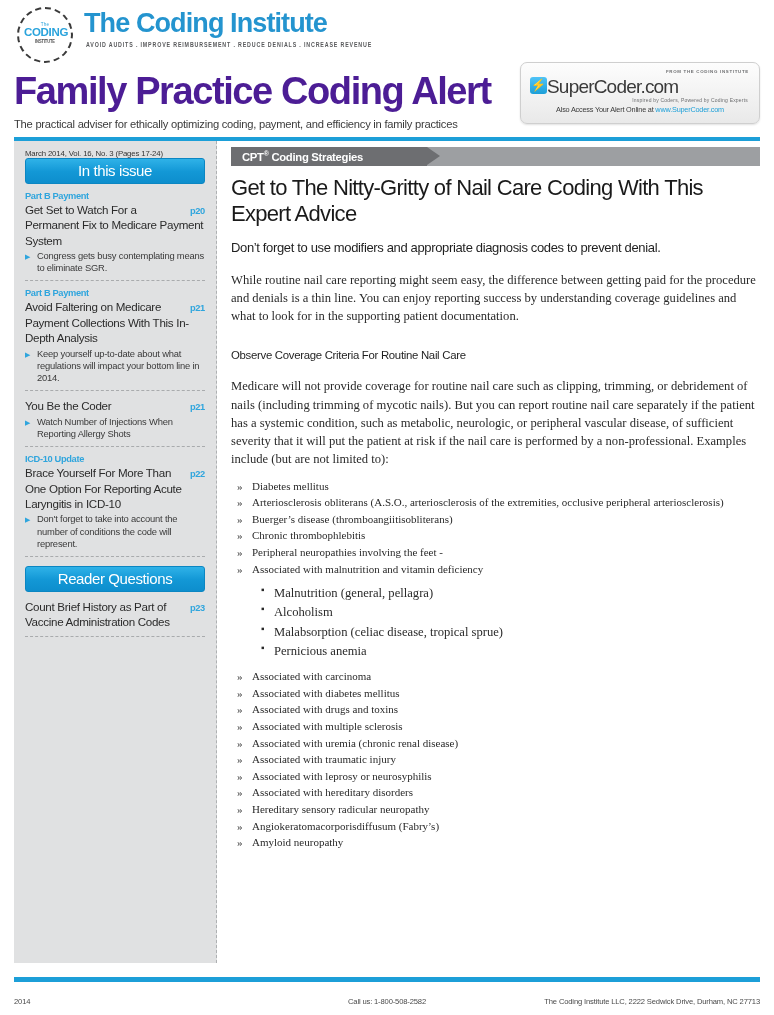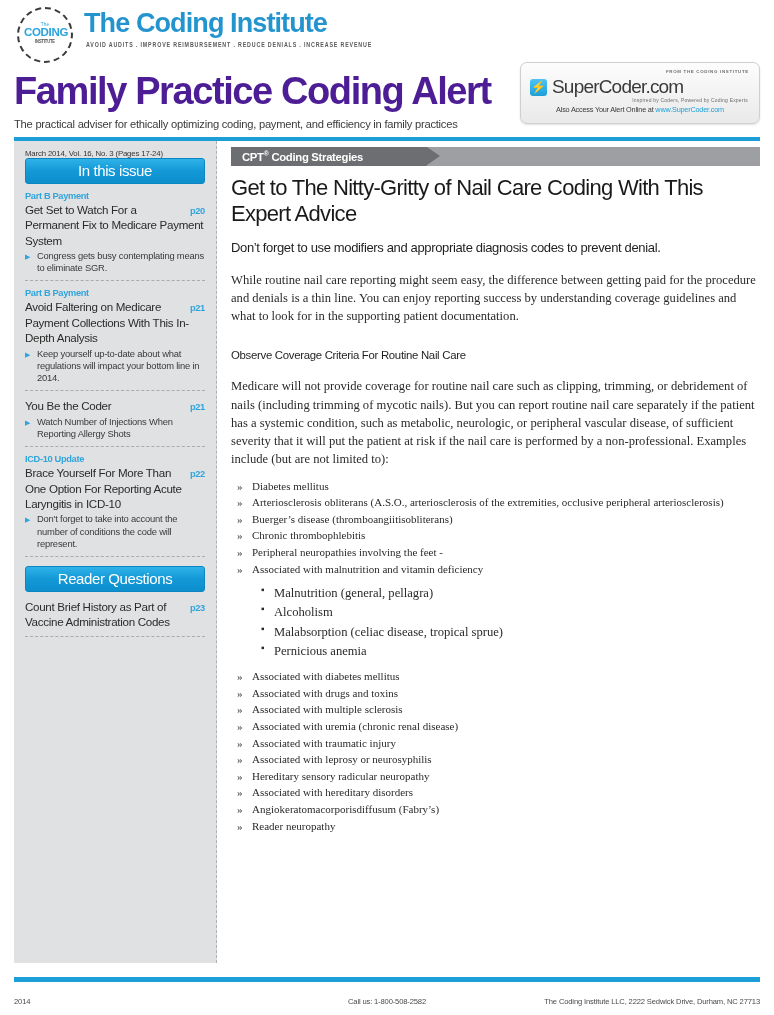--- a/index.html
+++ b/index.html
@@ -65,21 +65,21 @@
     width:240px; height:62px;
     border:1px solid #cfcfcf; border-radius:7px;
     background:linear-gradient(180deg,#fdfdfd 0%,#f2f2f2 55%,#e9e9e9 100%);
     box-shadow:0 1px 2px rgba(0,0,0,0.12);
     padding:6px 9px 4px 9px;
   }
   .sc-from {
     position:absolute; right:10px; top:6px;
     font-size:4.4px; font-weight:bold; color:#6d6e70; letter-spacing:.7px;
   }
-  .sc-main { display:flex; align-items:flex-end; gap:5px; margin-top:8px; }
+  .sc-main { display:flex; align-items:flex-start; margin-top:8px; }
   .sc-icon {
     width:17px; height:17px; border-radius:3px;
     background:linear-gradient(180deg,#4fc3f7 0%,#1c9fd8 100%);
     position:relative; flex:0 0 17px;
   }
   .sc-icon::after {
     content:"⚡"; position:absolute; left:0; top:-1px; width:17px;
     text-align:center; font-size:12px; color:#ffffff; line-height:18px;
   }
   .sc-name {
@@ -332,30 +332,31 @@
     </ul>
 
     <ul class="lvl2">
       <li>Malnutrition (general, pellagra)</li>
       <li>Alcoholism</li>
       <li>Malabsorption (celiac disease, tropical sprue)</li>
       <li>Pernicious anemia</li>
     </ul>
 
     <ul class="lvl1 tight">
+      <li>Associated with carcinoma</li>
       <li>Associated with diabetes mellitus</li>
       <li>Associated with drugs and toxins</li>
       <li>Associated with multiple sclerosis</li>
       <li>Associated with uremia (chronic renal disease)</li>
       <li>Associated with traumatic injury</li>
       <li>Associated with leprosy or neurosyphilis</li>
+      <li>Associated with hereditary disorders</li>
       <li>Hereditary sensory radicular neuropathy</li>
-      <li>Associated with hereditary disorders</li>
       <li>Angiokeratomacorporisdiffusum (Fabry’s)</li>
-      <li>Reader neuropathy</li>
+      <li>Amyloid neuropathy</li>
     </ul>
   </div>
 </div>
 
 <div class="foot-rule"></div>
 <div class="footer">
   <div class="f-left">2014</div>
   <div class="f-mid">Call us: 1-800-508-2582</div>
   <div class="f-right">The Coding Institute LLC, 2222 Sedwick Drive, Durham, NC 27713</div>
 </div>

